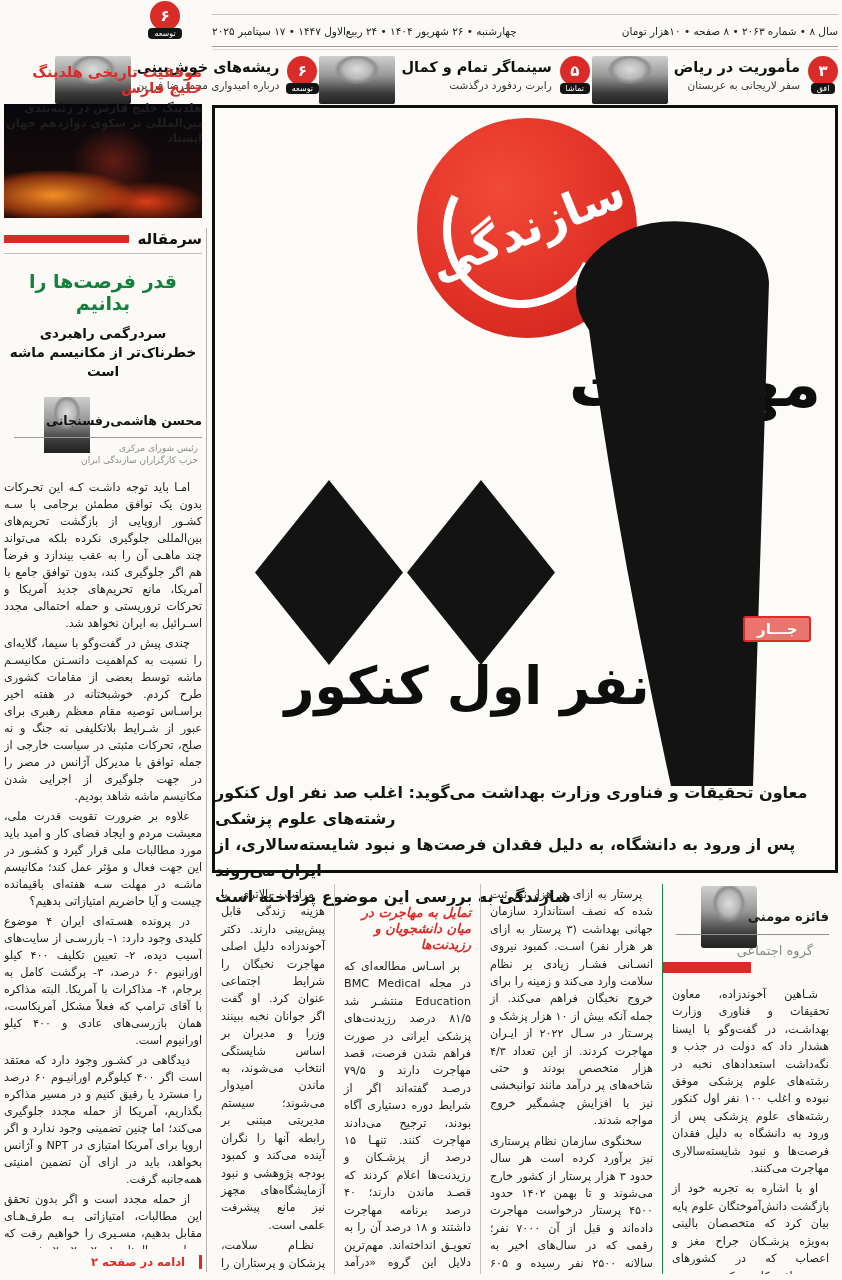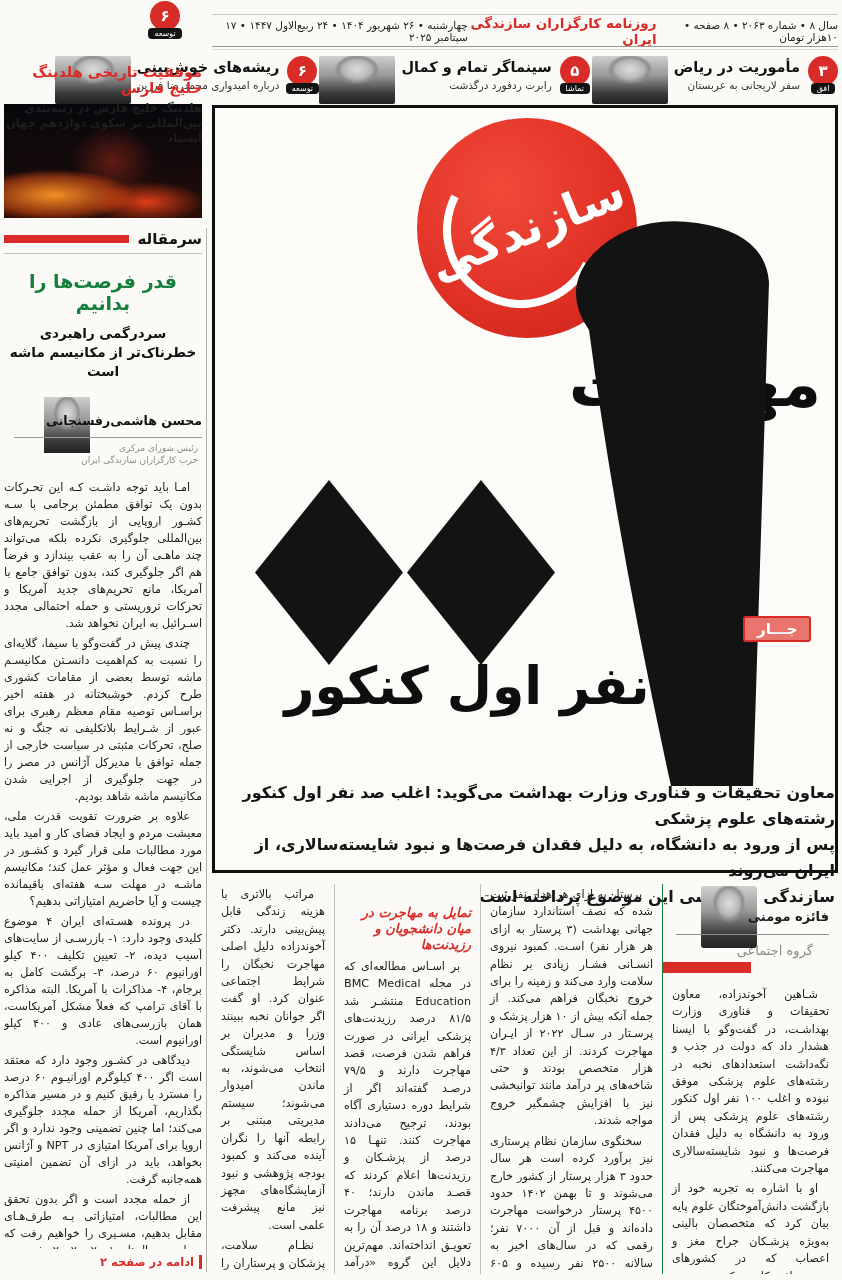--- a/index.html
+++ b/index.html
@@ -54,21 +54,21 @@
   .ed-subhead { margin-top:10px; text-align:center; font-size:13.5px; font-weight:bold; color:#111; line-height:19px; }
 
   .ed-author { position:relative; height:72px; margin-top:16px; }
   .ed-author-photo { position:absolute; right:112px; top:0; width:46px; height:56px; }
   .ed-author-name { position:absolute; right:0; top:16px; font-size:12.5px; font-weight:bold; color:#111; }
   .ed-author-line { position:absolute; right:0; left:10px; top:40px; height:1px; background:#999; }
   .ed-author-role { position:absolute; right:4px; top:45px; font-size:9px; color:#8a8a8a; text-align:right; line-height:12px; }
 
   .ed-body { margin-top:10px; max-height:770px; overflow:hidden; text-align:justify; font-size:11.2px; line-height:17px; color:#1c1c1c; }
   .ed-body p { text-indent:12px; margin-bottom:3px; }
-  .continue { margin-top:6px; font-size:11.5px; font-weight:bold; color:#d92b27; border-right:3px solid #d92b27; padding-right:5px; width:fit-content; }
+  .continue { margin-top:6px; font-size:11.5px; font-weight:bold; color:#d92b27; border-right:3px solid #d92b27; padding-right:14px; width:fit-content; }
 
   
   .main-box { position:absolute; left:212px; top:105px; width:626px; height:768px; border:3px solid #0f0f0f; background:#fcfbf8; }
   .mb-inner { position:relative; width:100%; height:100%; }
 
   .logo { position:absolute; left:202px; top:10px; width:220px; height:220px; border-radius:50%;
       background:radial-gradient(circle at 38% 32%, #f04a39 0%, #e23227 55%, #c81f17 100%); }
   .logo-swoosh { position:absolute; left:26px; top:34px; width:156px; height:156px; border:8px solid transparent; border-bottom-color:#fff; border-left-color:#fff; border-radius:50%; transform:rotate(-18deg); }
   .logo-text { position:absolute; left:0; top:0; width:100%; height:100%; display:flex; align-items:center; justify-content:center; transform:rotate(-22deg); color:#fff; font-size:46px; font-weight:bold; }
 
@@ -76,21 +76,21 @@
 
   .one-glyph { position:absolute; left:340px; top:112px; width:218px; height:566px; }
   .zero { position:absolute; width:148px; height:185px; background:#131313; clip-path:polygon(50% 0, 100% 50%, 50% 100%, 0 50%); }
   .zero.z1 { left:192px; top:372px; }
   .zero.z2 { left:40px;  top:372px; }
 
   .mb-headline { position:absolute; left:52px; top:548px; width:400px; text-align:center; font-size:52px; font-weight:900; color:#0e0e0e; white-space:nowrap; }
 
   .tag { position:absolute; left:528px; top:508px; background:#ea746e; border:2px solid #d92b27; border-radius:3px; color:#fff; font-size:15px; font-weight:bold; padding:2px 12px; }
 
-  .lead { position:absolute; left:0; top:672px; width:100%; text-align:right; font-size:16px; font-weight:bold; color:#161616; line-height:26px; }
+  .lead { position:absolute; left:0; top:672px; width:100%; text-align:left; font-size:16px; font-weight:bold; color:#161616; line-height:26px; }
 
   
   .article { position:absolute; left:212px; top:884px; width:626px; height:390px; display:flex; direction:rtl; overflow:hidden; }
   .col { padding:2px 9px 0 9px; overflow:hidden; text-align:justify; font-size:11.2px; line-height:17.4px; color:#1c1c1c; }
   .col p { margin-bottom:3px; text-indent:11px; }
   .col.c1 { width:176px; border-left:1px solid #15803d; }
   .col.c2 { width:182px; border-left:1px solid #c4c1bb; }
   .col.c3 { width:146px; border-left:1px solid #c4c1bb; }
   .col.c4 { width:122px; }
   .red-subhead { color:#d92b27; font-weight:bold; font-size:13px; line-height:16px; margin:19px 0 5px; text-align:right;font-style:italic; }
@@ -103,21 +103,20 @@
   .aa-bar { position:absolute; right:78px; top:76px; width:108px; height:11px; background:#d92b27; }
 </style>
 </head>
 <body>
 
 <div class="page">
 
   <div class="rule-a"></div>
   <div class="masthead">
     <span class="m-issue">سال ۸ • شماره ۲۰۶۳ • ۸ صفحه • ۱۰هزار تومان</span>
-    <span class="m-name">روزنامه کارگزاران سازندگی ایران</span>
     <span class="m-date">چهارشنبه • ۲۶ شهریور ۱۴۰۴ • ۲۴ ربیع‌الاول ۱۴۴۷ • ۱۷ سپتامبر ۲۰۲۵</span>
   </div>
   <div class="rule-b"></div>
   <div class="rule-c"></div>
 
   <div class="teasers">
     <div class="teaser">
       <div class="badge">
         <div class="badge-circle">۳</div>
         <div class="badge-tab">افق</div>

